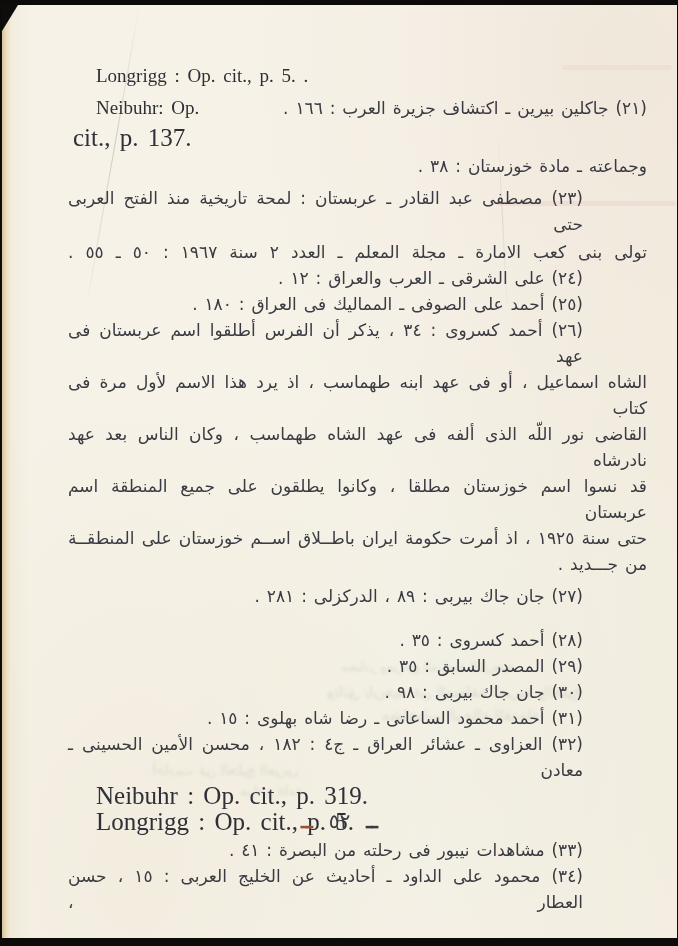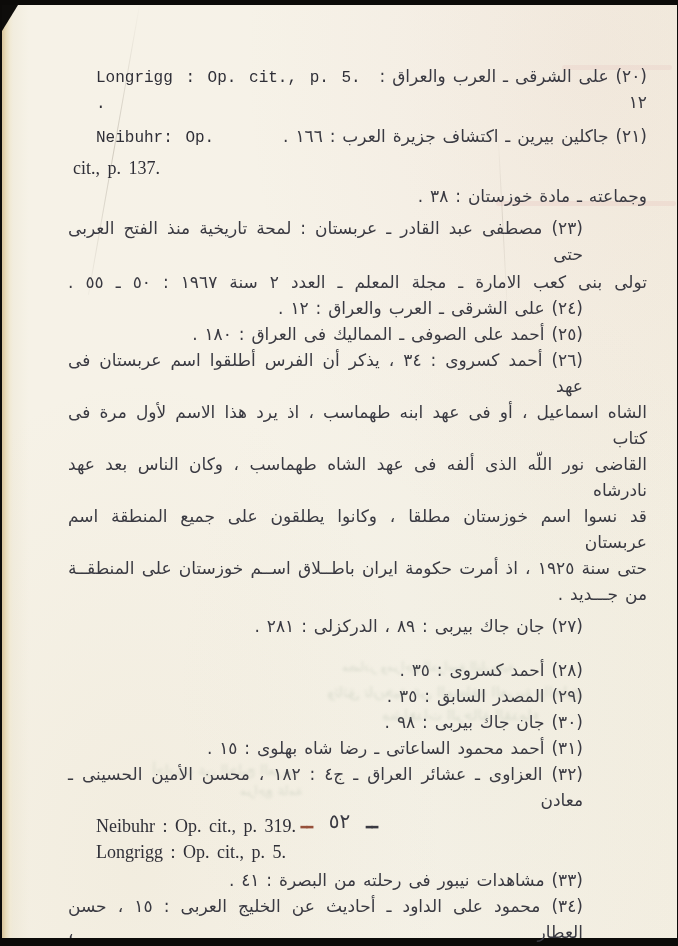--- a/index.html
+++ b/index.html
@@ -42,27 +42,27 @@
     font-size:17px;line-height:26px;
     color:#3a3a42;
     word-spacing:1.5px;
   }
   .ln{min-height:26px;}
   .num{text-align:right;padding-right:64px;}
   .cont{text-align:right;}
   .just{text-align:justify;text-align-last:justify;}
   .latin{
     direction:ltr;text-align:left;padding-left:28px;
-    font-family:"Liberation Serif",serif;font-size:18px;color:#2f2f37;
+    font-family:"Liberation Serif",serif;font-size:25px;color:#2f2f37;
     word-spacing:3px;
   }
   .latin0{padding-left:5px;}
   .mixed{display:flex;justify-content:space-between;align-items:baseline;direction:ltr;}
   .mixed .la{
-    font-family:Liberation Mono, monospace;font-size:16px;color:#2f2f37;
+    font-family:Liberation Serif, serif;font-size:19px;color:#2f2f37;
     padding-left:28px;word-spacing:3px;direction:ltr;
   }
   .mixed .ar{direction:rtl;text-align:right;}
 
   
   .smudge{
     position:absolute;direction:rtl;color:#7f957f;opacity:0.20;
     filter:blur(1.6px);font-size:15px;white-space:nowrap;transform:scaleX(-1);
   }
 
@@ -82,21 +82,20 @@
   <div id="gutter"></div>
   <div id="wedge"></div>
   <div class="crease" id="crease1"></div>
   <div class="crease" id="crease2"></div>
   <div class="streak" id="streak1"></div>
   <div class="streak" id="streak2"></div>
 
   <div id="text-block">
       <div class="ln mixed">
         <span class="la">Longrigg : Op. cit., p. 5. .</span>
-        <span class="ar" dir="rtl">(٢٠) على الشرقى ـ العرب والعراق : ١٢</span>
       </div>
       <div class="ln mixed" style="margin-top: 6px;">
         <span class="la">Neibuhr: Op.</span>
         <span class="ar" dir="rtl">(٢١) جاكلين بيرين ـ اكتشاف جزيرة العرب : ١٦٦ .</span>
       </div>
       <div class="ln latin latin0" style="margin-top: 4px;">cit., p. 137.</div>
       <div class="ln cont" style="margin-top: 2px;">وجماعته ـ مادة خوزستان : ٣٨ .</div>
       <div class="ln num just" style="margin-top: 6px;">(٢٣) مصطفى عبد القادر ـ عربستان : لمحة تاريخية منذ الفتح العربى حتى</div>
       <div class="ln cont just" style="margin-top: 2px;">تولى بنى كعب الامارة ـ مجلة المعلم ـ العدد ٢ سنة ١٩٦٧ : ٥٠ ـ ٥٥ .</div>
       <div class="ln num">(٢٤) على الشرقى ـ العرب والعراق : ١٢ .</div>

